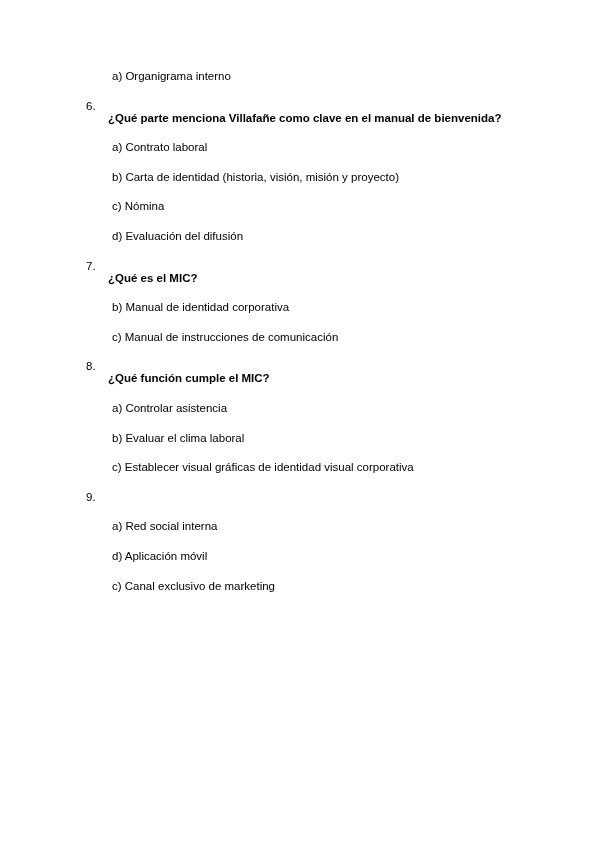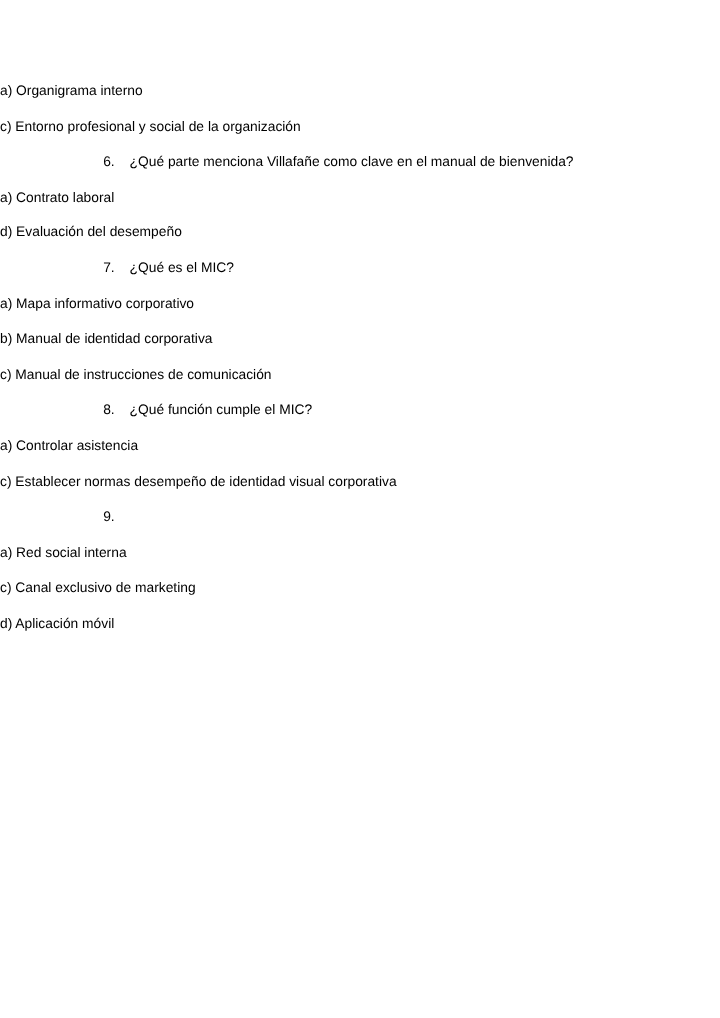--- a/index.html
+++ b/index.html
@@ -18,67 +18,70 @@
     overflow: hidden;
   }
   .content {
     padding-top: 62px;
   }
   .line {
     line-height: 29.6px;
     white-space: nowrap;
   }
   .opt {
+    padding-left: 112px;
     font-weight: 400;
   }
   .q {
     display: flex;
     padding-left: 86px;
   }
   .qnum {
     flex: 0 0 22px;
     width: 22px;
     font-weight: 400;
   }
   .qtext {
-    font-weight: 400;
+    font-weight: 700;
+    margin-top: 12px;
   }
 </style>
 </head>
 <body>
 
 <div class="page">
   <div class="content">
 
     <div class="line opt">a) Organigrama interno</div>
-    <div class="line opt">c) Entorno profesional y social de la organización</div>
 
     <div class="line q">
       <span class="qnum">6.</span>
       <span class="qtext">¿Qué parte menciona Villafañe como clave en el manual de bienvenida?</span>
     </div>
     <div class="line opt">a) Contrato laboral</div>
-    <div class="line opt">d) Evaluación del desempeño</div>
+    <div class="line opt">b) Carta de identidad (historia, visión, misión y proyecto)</div>
+    <div class="line opt">c) Nómina</div>
+    <div class="line opt">d) Evaluación del difusión</div>
 
     <div class="line q">
       <span class="qnum">7.</span>
       <span class="qtext">¿Qué es el MIC?</span>
     </div>
-    <div class="line opt">a) Mapa informativo corporativo</div>
     <div class="line opt">b) Manual de identidad corporativa</div>
     <div class="line opt">c) Manual de instrucciones de comunicación</div>
 
     <div class="line q">
       <span class="qnum">8.</span>
       <span class="qtext">¿Qué función cumple el MIC?</span>
     </div>
     <div class="line opt">a) Controlar asistencia</div>
-    <div class="line opt">c) Establecer normas desempeño de identidad visual corporativa</div>
+    <div class="line opt">b) Evaluar el clima laboral</div>
+    <div class="line opt">c) Establecer visual gráficas de identidad visual corporativa</div>
 
     <div class="line q">
       <span class="qnum">9.</span>
     </div>
     <div class="line opt">a) Red social interna</div>
+    <div class="line opt">d) Aplicación móvil</div>
     <div class="line opt">c) Canal exclusivo de marketing</div>
-    <div class="line opt">d) Aplicación móvil</div>
 
   </div>
 </div>
 
 </body></html>

